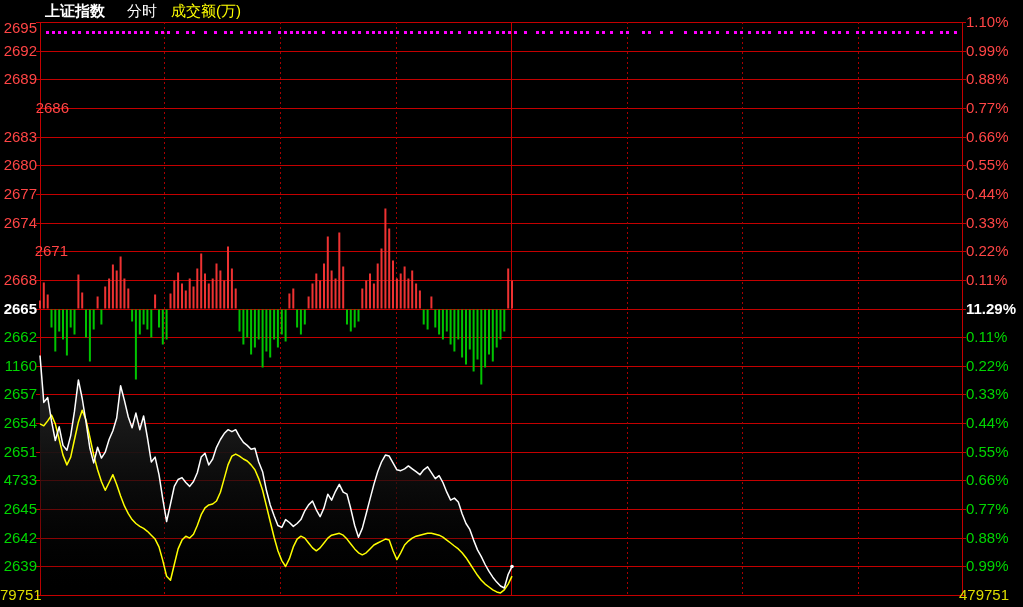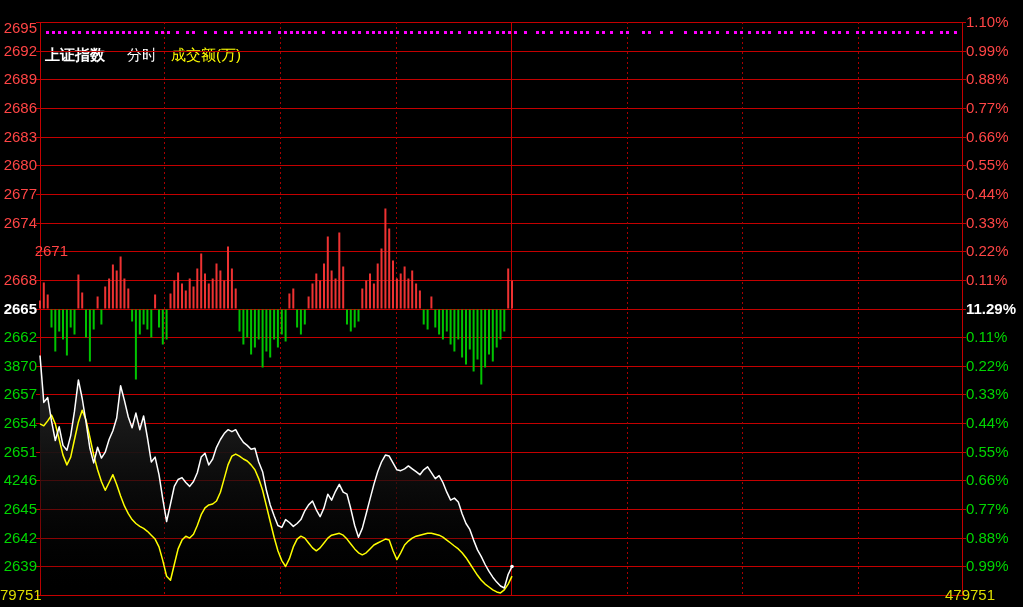--- a/index.html
+++ b/index.html
@@ -1,20 +1,20 @@
 <!DOCTYPE html>
 <html><head>
 <meta charset="utf-8">
 <style>
   html,body{margin:0;padding:0;background:#000;}
   body{width:1023px;height:607px;position:relative;overflow:hidden;
        font-family:"Liberation Sans","DejaVu Sans",sans-serif;}
   #stage{position:absolute;left:0;top:0;width:1023px;height:607px;background:#000;}
   #chart-svg{position:absolute;left:0;top:0;}
-  .hdr{position:absolute;top:1px;height:20px;line-height:20px;font-size:15px;white-space:nowrap;margin-top:44px;}
+  .hdr{position:absolute;top:1px;height:20px;line-height:20px;font-size:15px;white-space:nowrap;}
   .hdr-left{left:45px;}
   .hdr-right{right:54px;display:flex;align-items:center;gap:2px;}
   .t-white{color:#ffffff;}
   .t-yellow{color:#ffff00;}
   .idx-name{font-weight:bold;margin-right:22px;}
   .tf{margin-right:14px;}
   .axis-label{position:absolute;font-size:15px;height:16px;line-height:16px;}
   .axis-left{left:0;width:37px;text-align:right;}
   .axis-right{left:966px;width:56px;text-align:left;}
   .c-red{color:#ff4545;}
@@ -324,34 +324,34 @@
       <rect x="930" y="31" width="3" height="3" fill="#ff00ff"></rect>
       <rect x="940" y="31" width="3" height="3" fill="#ff00ff"></rect>
       <rect x="946" y="31" width="3" height="3" fill="#ff00ff"></rect>
       <rect x="954" y="31" width="3" height="3" fill="#ff00ff"></rect>
     </svg>
 
   <div id="axis-layer">
       <div class="axis-label axis-left c-red" style="top:20px;">2695</div>
       <div class="axis-label axis-left c-red" style="top:43px;">2692</div>
       <div class="axis-label axis-left c-red" style="top:71px;">2689</div>
-      <div class="axis-label axis-left c-red" style="top:100px;">2686</div>
+      <div class="axis-label axis-left c-red" style="top:100px;padding-left:32px;">2686</div>
       <div class="axis-label axis-left c-red" style="top:129px;">2683</div>
       <div class="axis-label axis-left c-red" style="top:157px;">2680</div>
       <div class="axis-label axis-left c-red" style="top:186px;">2677</div>
       <div class="axis-label axis-left c-red" style="top:215px;">2674</div>
       <div class="axis-label axis-left c-red" style="top:243px;padding-left:31px;">2671</div>
       <div class="axis-label axis-left c-red" style="top:272px;">2668</div>
       <div class="axis-label axis-left c-white" style="top:301px;">2665</div>
       <div class="axis-label axis-left c-green" style="top:329px;">2662</div>
-      <div class="axis-label axis-left c-green" style="top:358px;">3870</div>
+      <div class="axis-label axis-left c-green" style="top:358px;">1160</div>
       <div class="axis-label axis-left c-green" style="top:386px;">2657</div>
       <div class="axis-label axis-left c-green" style="top:415px;">2654</div>
       <div class="axis-label axis-left c-green" style="top:444px;">2651</div>
-      <div class="axis-label axis-left c-green" style="top:472px;">4246</div>
+      <div class="axis-label axis-left c-green" style="top:472px;">4733</div>
       <div class="axis-label axis-left c-green" style="top:501px;">2645</div>
       <div class="axis-label axis-left c-green" style="top:530px;">2642</div>
       <div class="axis-label axis-left c-green" style="top:558px;">2639</div>
       <div class="axis-label axis-right c-red" style="top:14px;">1.10%</div>
       <div class="axis-label axis-right c-red" style="top:43px;">0.99%</div>
       <div class="axis-label axis-right c-red" style="top:71px;">0.88%</div>
       <div class="axis-label axis-right c-red" style="top:100px;">0.77%</div>
       <div class="axis-label axis-right c-red" style="top:129px;">0.66%</div>
       <div class="axis-label axis-right c-red" style="top:157px;">0.55%</div>
       <div class="axis-label axis-right c-red" style="top:186px;">0.44%</div>
@@ -364,15 +364,15 @@
       <div class="axis-label axis-right c-green" style="top:386px;">0.33%</div>
       <div class="axis-label axis-right c-green" style="top:415px;">0.44%</div>
       <div class="axis-label axis-right c-green" style="top:444px;">0.55%</div>
       <div class="axis-label axis-right c-green" style="top:472px;">0.66%</div>
       <div class="axis-label axis-right c-green" style="top:501px;">0.77%</div>
       <div class="axis-label axis-right c-green" style="top:530px;">0.88%</div>
       <div class="axis-label axis-right c-green" style="top:558px;">0.99%</div>
     </div>
 
   <div class="axis-label axis-left c-yel" style="top:587px;">79751</div>
-  <div class="axis-label c-yel" style="left:945px;top:587px;width:78px;">479751</div>
+  <div class="axis-label c-yel" style="left:945px;top:587px;width:78px;text-align:center;">479751</div>
 
 </div>
 
 </body></html>

